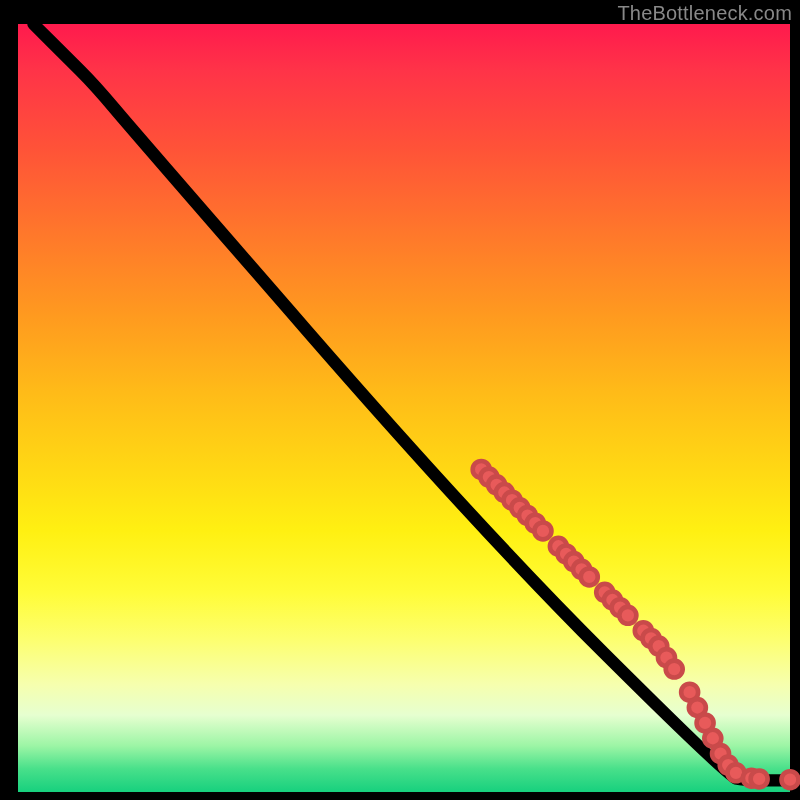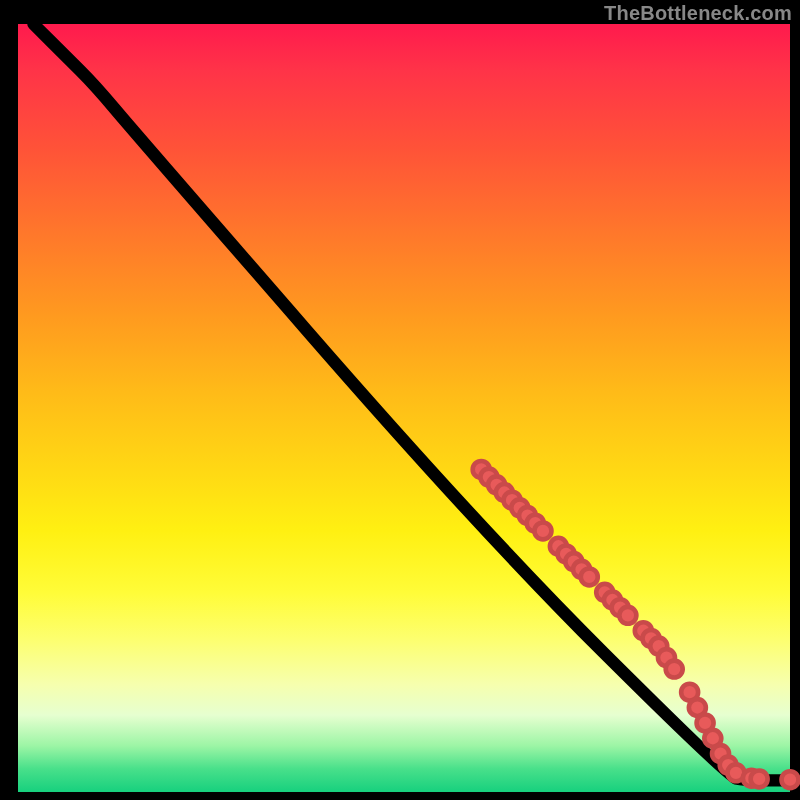--- a/index.html
+++ b/index.html
@@ -15,21 +15,21 @@
     position: relative;
     width: 800px;
     height: 800px;
   }
   .attribution {
     position: absolute;
     top: 2px;
     right: 8px;
     color: #888;
     font-size: 20px;
-    font-weight: 700;
+    font-weight: 400;
     letter-spacing: 0.2px;
   }
   .plot {
     position: absolute;
     left: 18px;
     top: 24px;
     width: 772px;
     height: 768px;
     
     background: linear-gradient(

